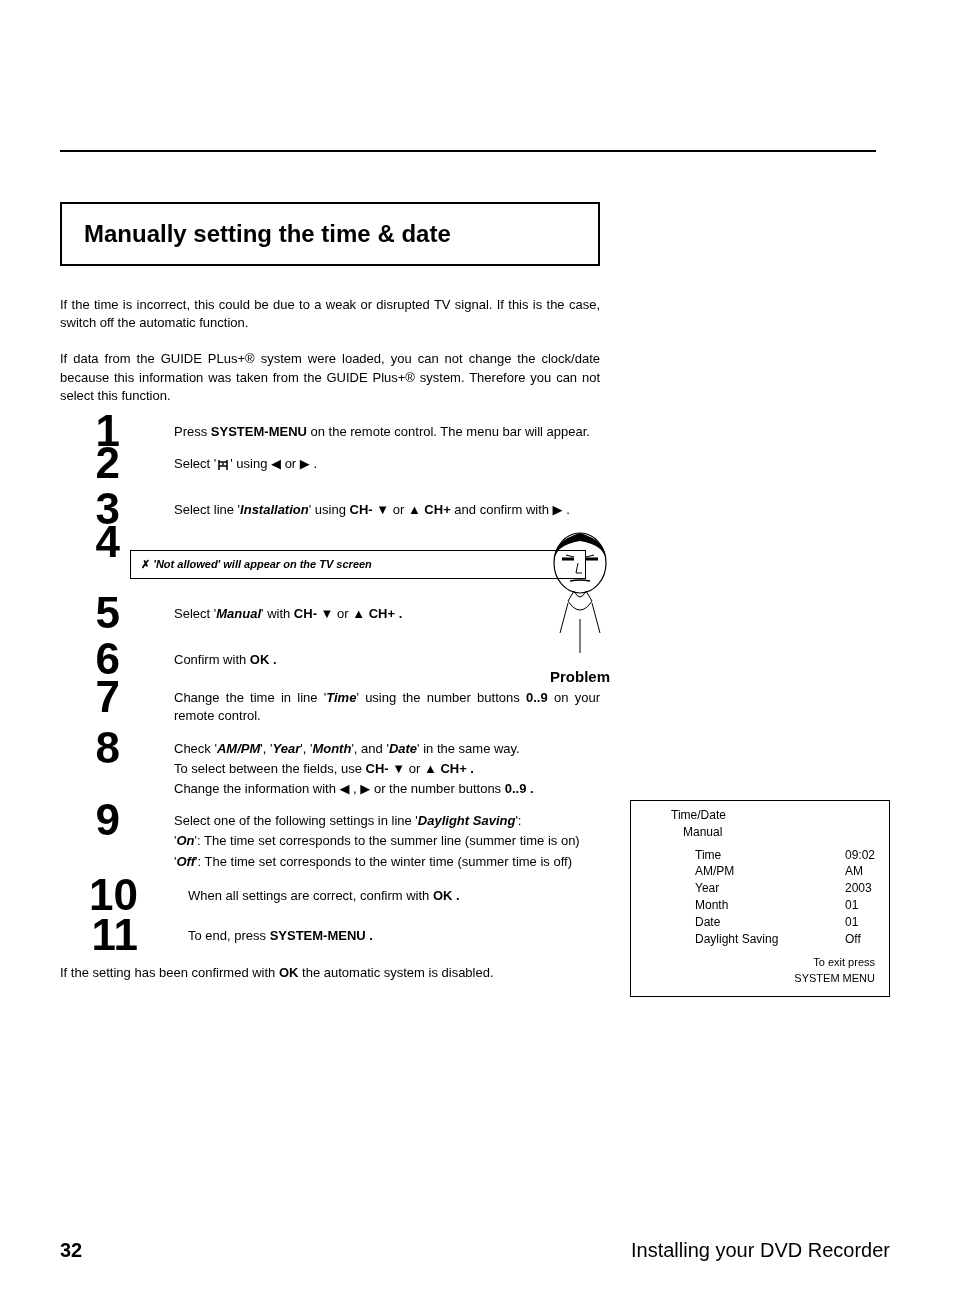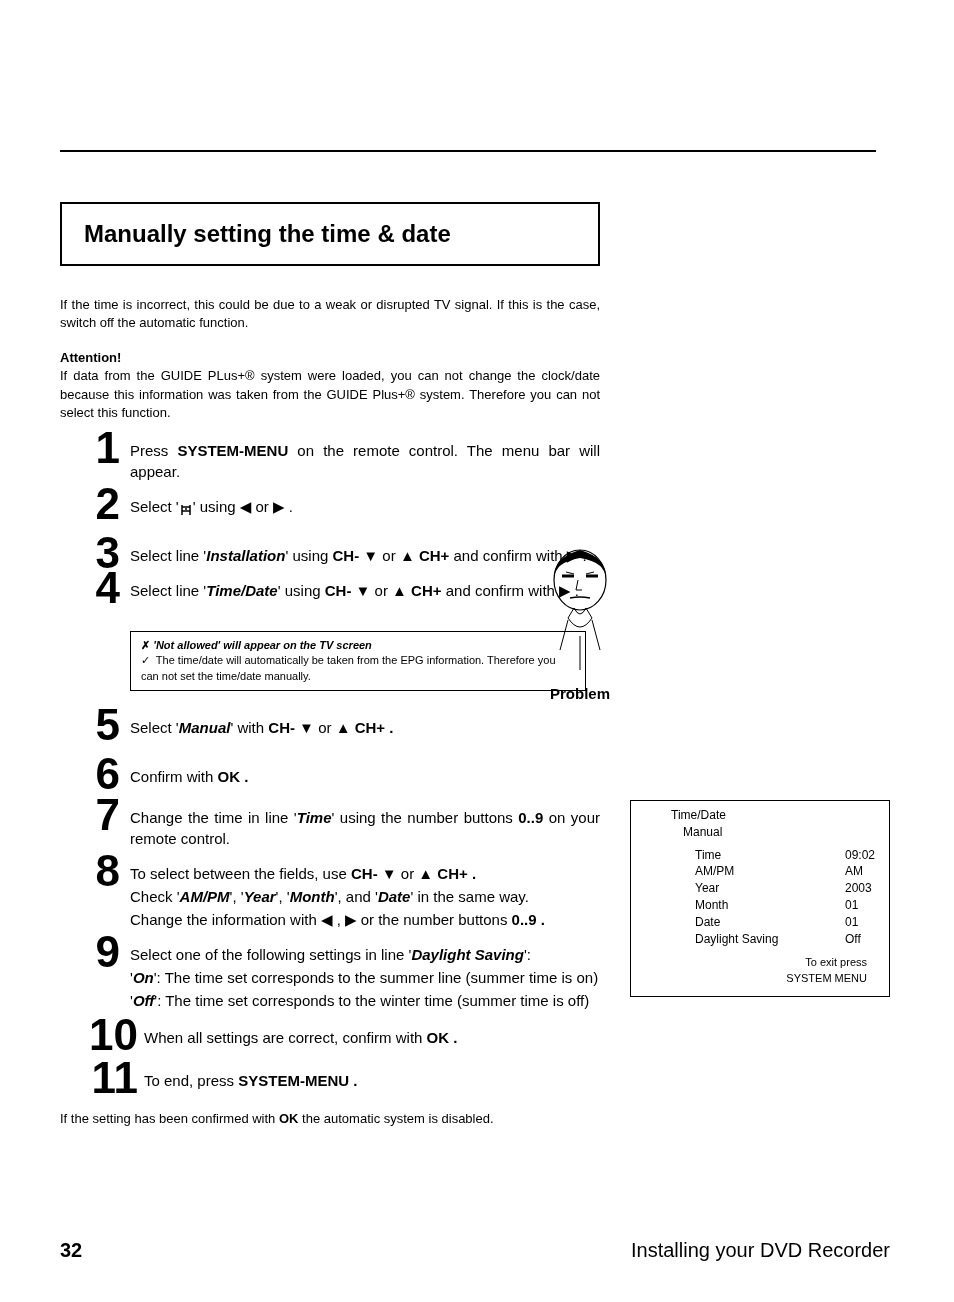--- a/index.html
+++ b/index.html
@@ -67,24 +67,25 @@
     font-weight: 900;
     line-height: 1;
     width: 60px;
     text-align: right;
     font-family: Arial, Helvetica, sans-serif;
   }
   .step-num.wide {
     width: 78px;
   }
   .step p {
-    font-size: 15px;
+    font-size: 13px;
     line-height: 1.4;
     text-align: justify;
     margin-top: 0;
+    margin-left: 44px;
   }
   .step .multi { margin-bottom: 2px; }
   .icon-person {
     display: inline-block;
     vertical-align: middle;
     width: 14px;
     height: 14px;
   }
   .problem-box {
     border: 1px solid #000;
@@ -116,21 +117,21 @@
     border: 1px solid #000;
     font-size: 12px;
     line-height: 1.4;
     padding: 6px 14px 10px 40px;
   }
   .osd-box .osd-title { text-align:left; margin-left:0px;}
   .osd-box .osd-sub { margin-left:12px; margin-bottom:6px;}
   .osd-table { display:flex; justify-content:space-between; width:180px; margin-left:24px;}
   .osd-labels, .osd-values { display:flex; flex-direction:column; }
   .osd-values { text-align:left;justify-content:space-between; }
-  .osd-exit { text-align:right; margin-top:8px; margin-right:8px; font-size:11px;}
+  .osd-exit { text-align:right; margin-top:8px; margin-right:0; font-size:11px;}
   .footer {
     position: absolute;
     bottom: 40px;
     left: 60px;
     right: 64px;
     display: flex;
     justify-content: space-between;
     align-items: baseline;
   }
   .page-num { font-size: 20px; font-weight: bold; }
@@ -144,21 +145,20 @@
 <div class="page">
   <div class="topline"></div>
 
   <div class="title-box">
     <h1>Manually setting the time &amp; date</h1>
   </div>
 
   <p class="intro">If the time is incorrect, this could be due to a weak or disrupted TV signal. If this is the case, switch off the automatic function.</p>
 
   <div>
-    <p class="attention-label">Attention!</p>
     <p class="attention-text">If data from the GUIDE PLus+® system were loaded, you can not change the clock/date because this information was taken from the GUIDE Plus+® system. Therefore you can not select this function.</p>
   </div>
 
   <div class="steps">
 
     <div class="face">
       <svg width="80" height="140" viewBox="0 0 80 140">
         <ellipse cx="40" cy="40" rx="26" ry="30" fill="none" stroke="#000" stroke-width="1.2"></ellipse>
         <path d="M14 40 Q12 18 40 10 Q68 18 66 40 Q66 22 40 18 Q14 22 14 40" fill="#000"></path>
         <path d="M22 36 L34 36 M46 36 L58 36" stroke="#000" stroke-width="3"></path>
@@ -192,28 +192,24 @@
 
     <div class="step" style="margin-top:28px">
       <div class="step-num">3</div>
       <p>
         <span>Select line '</span><span class="bi">Installation</span><span>' using </span><span class="b">CH- ▼</span><span> or </span><span class="b">▲ CH+</span><span> and confirm with ▶ .</span>
       </p>
     </div>
 
     <div class="step" style="margin-top:14px">
       <div class="step-num">4</div>
-      <p>
-        <span>Select line '</span><span class="bi">Time/Date</span><span>' using </span><span class="b">CH- ▼</span><span> or </span><span class="b">▲ CH+</span><span> and confirm with ▶ .</span>
-      </p>
     </div>
 
     <div class="problem-box" style="margin-top:30px">
       <div class="pb-line1"><span>✗ </span><span class="bi">'Not allowed' will appear on the TV screen</span></div>
-      <div><span class="check">✓</span><span> The time/date will automatically be taken from the EPG information. Therefore you can not set the time/date manually.</span></div>
     </div>
 
     <div class="step" style="margin-top:8px">
       <div class="step-num">5</div>
       <p>
         <span>Select '</span><span class="bi">Manual</span><span>' with </span><span class="b">CH- ▼</span><span> or </span><span class="b">▲ CH+ .</span>
       </p>
     </div>
 
     <div class="step" style="margin-top:28px">
@@ -226,24 +222,24 @@
     <div class="step" style="margin-top:20px">
       <div class="step-num">7</div>
       <p>
         <span>Change the time in line '</span><span class="bi">Time</span><span>' using the number buttons </span><span class="b">0..9</span><span> on your remote control.</span>
       </p>
     </div>
 
     <div class="step" style="margin-top:14px">
       <div class="step-num">8</div>
       <p class="multi">
+        <span>Check '</span><span class="bi">AM/PM</span><span>', '</span><span class="bi">Year</span><span>', '</span><span class="bi">Month</span><span>', and '</span><span class="bi">Date</span><span>' in the same way.</span>
+      </p>
+      <p class="multi">
         <span>To select between the fields, use </span><span class="b">CH- ▼</span><span> or </span><span class="b">▲ CH+ .</span>
-      </p>
-      <p class="multi">
-        <span>Check '</span><span class="bi">AM/PM</span><span>', '</span><span class="bi">Year</span><span>', '</span><span class="bi">Month</span><span>', and '</span><span class="bi">Date</span><span>' in the same way.</span>
       </p>
       <p>
         <span>Change the information with ◀ , ▶ or the number buttons </span><span class="b">0..9 .</span>
       </p>
     </div>
 
     <div class="step" style="margin-top:14px">
       <div class="step-num">9</div>
       <p class="multi">
         <span>Select one of the following settings in line '</span><span class="bi">Daylight Saving</span><span>':</span>

